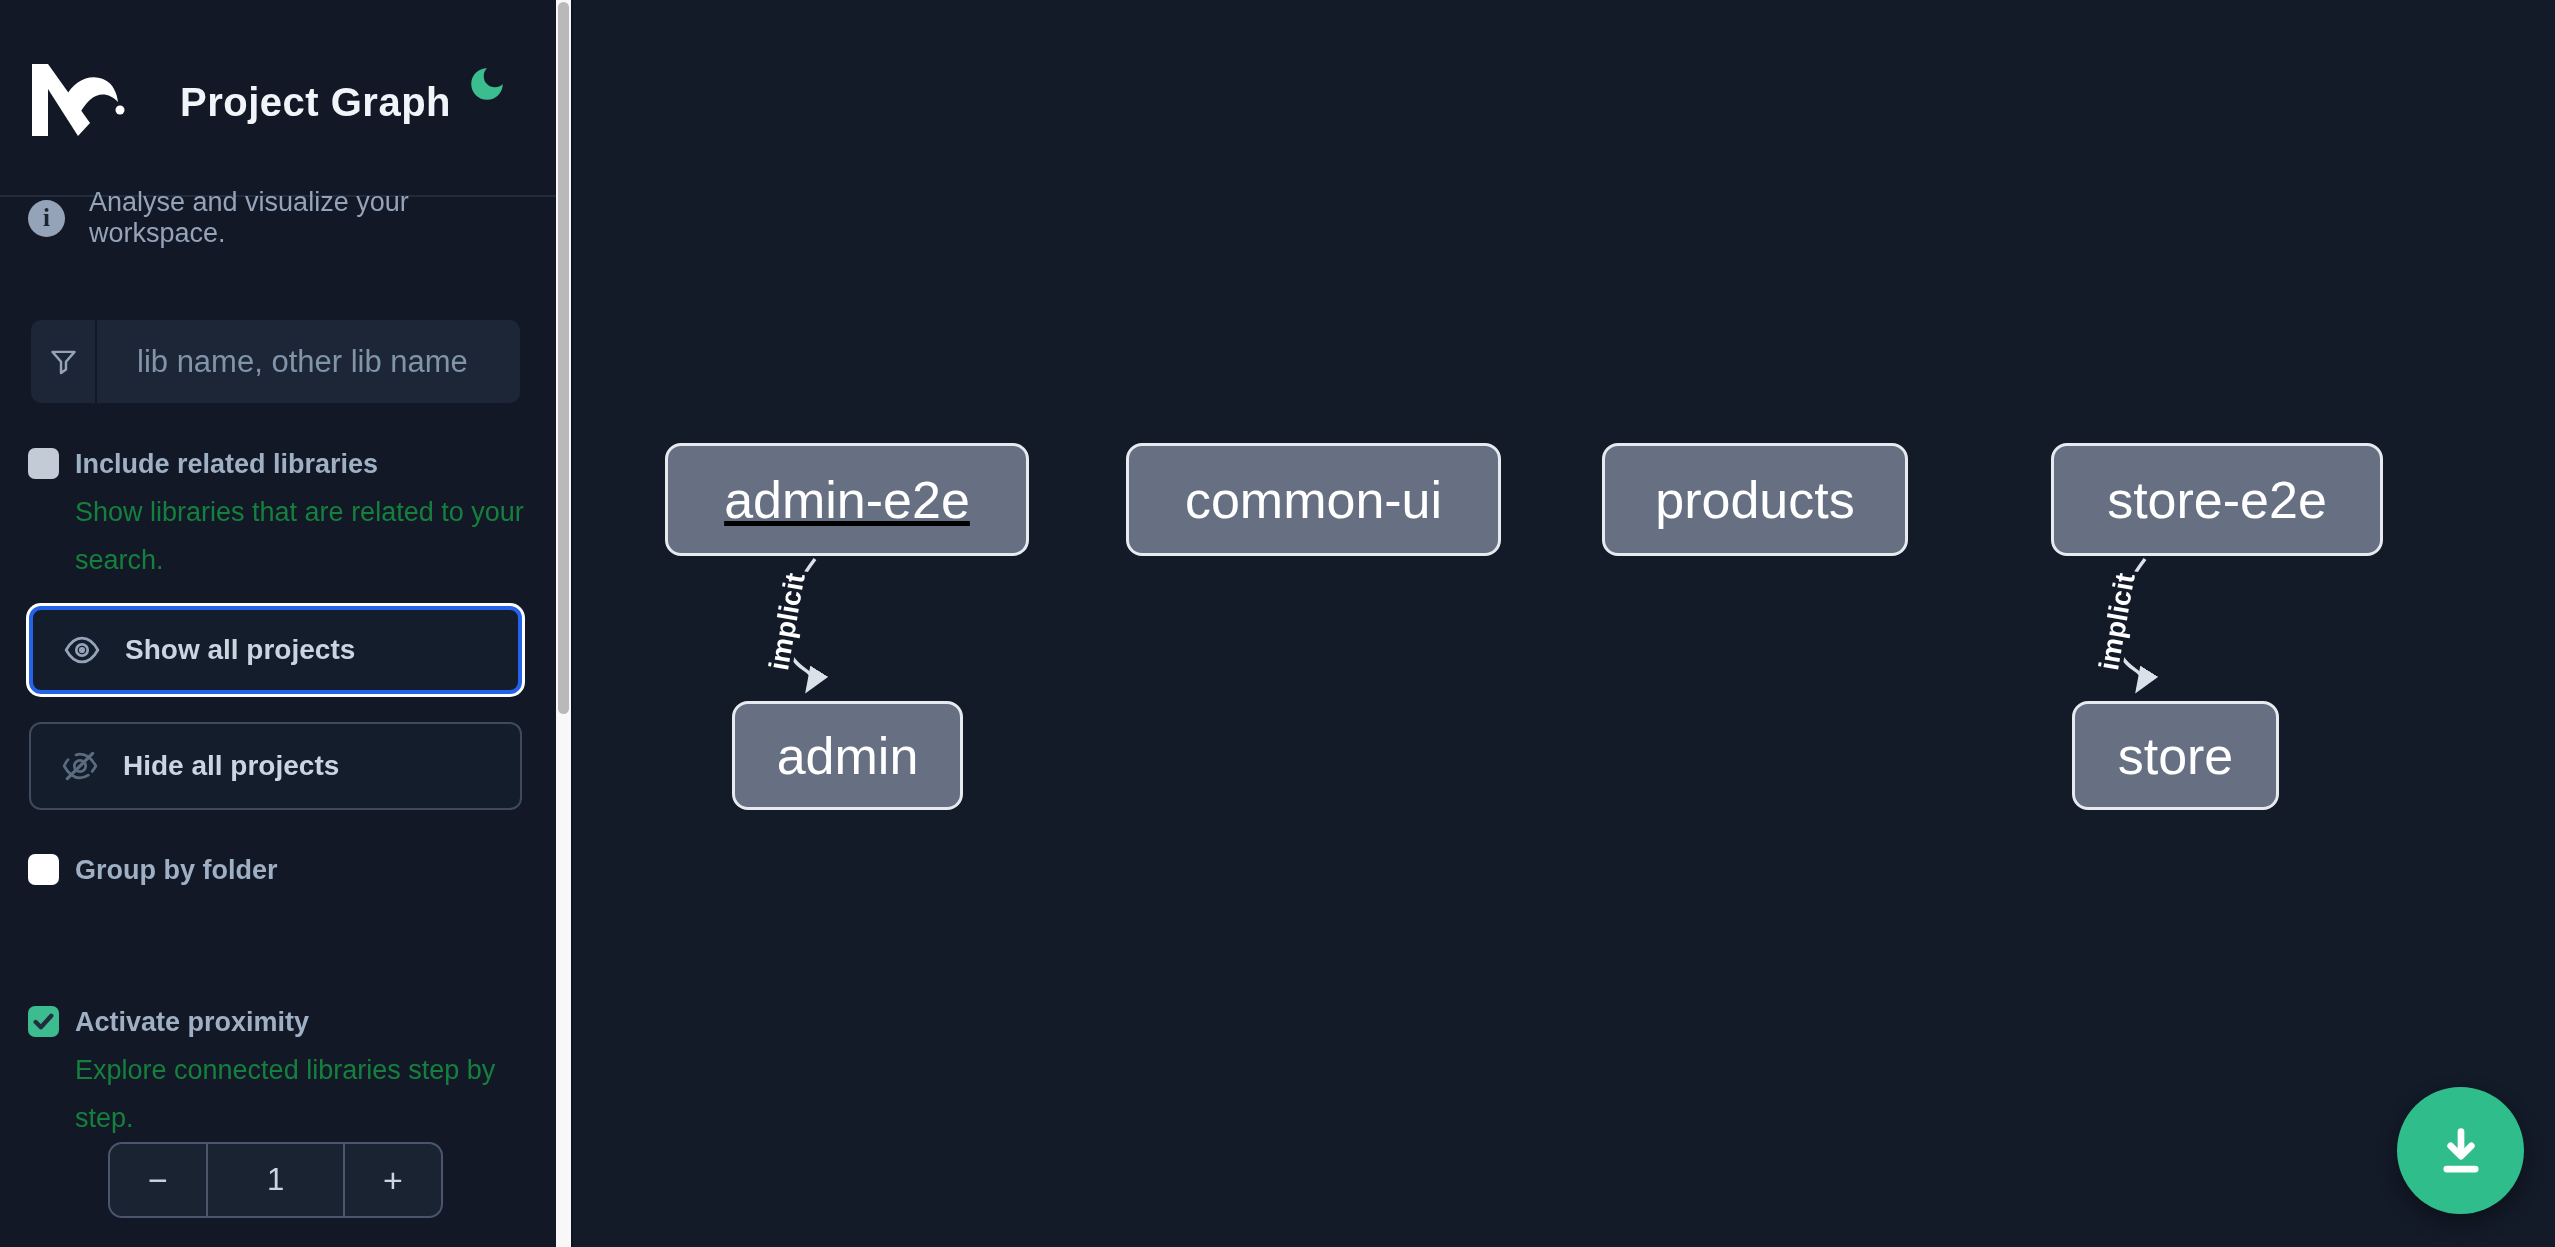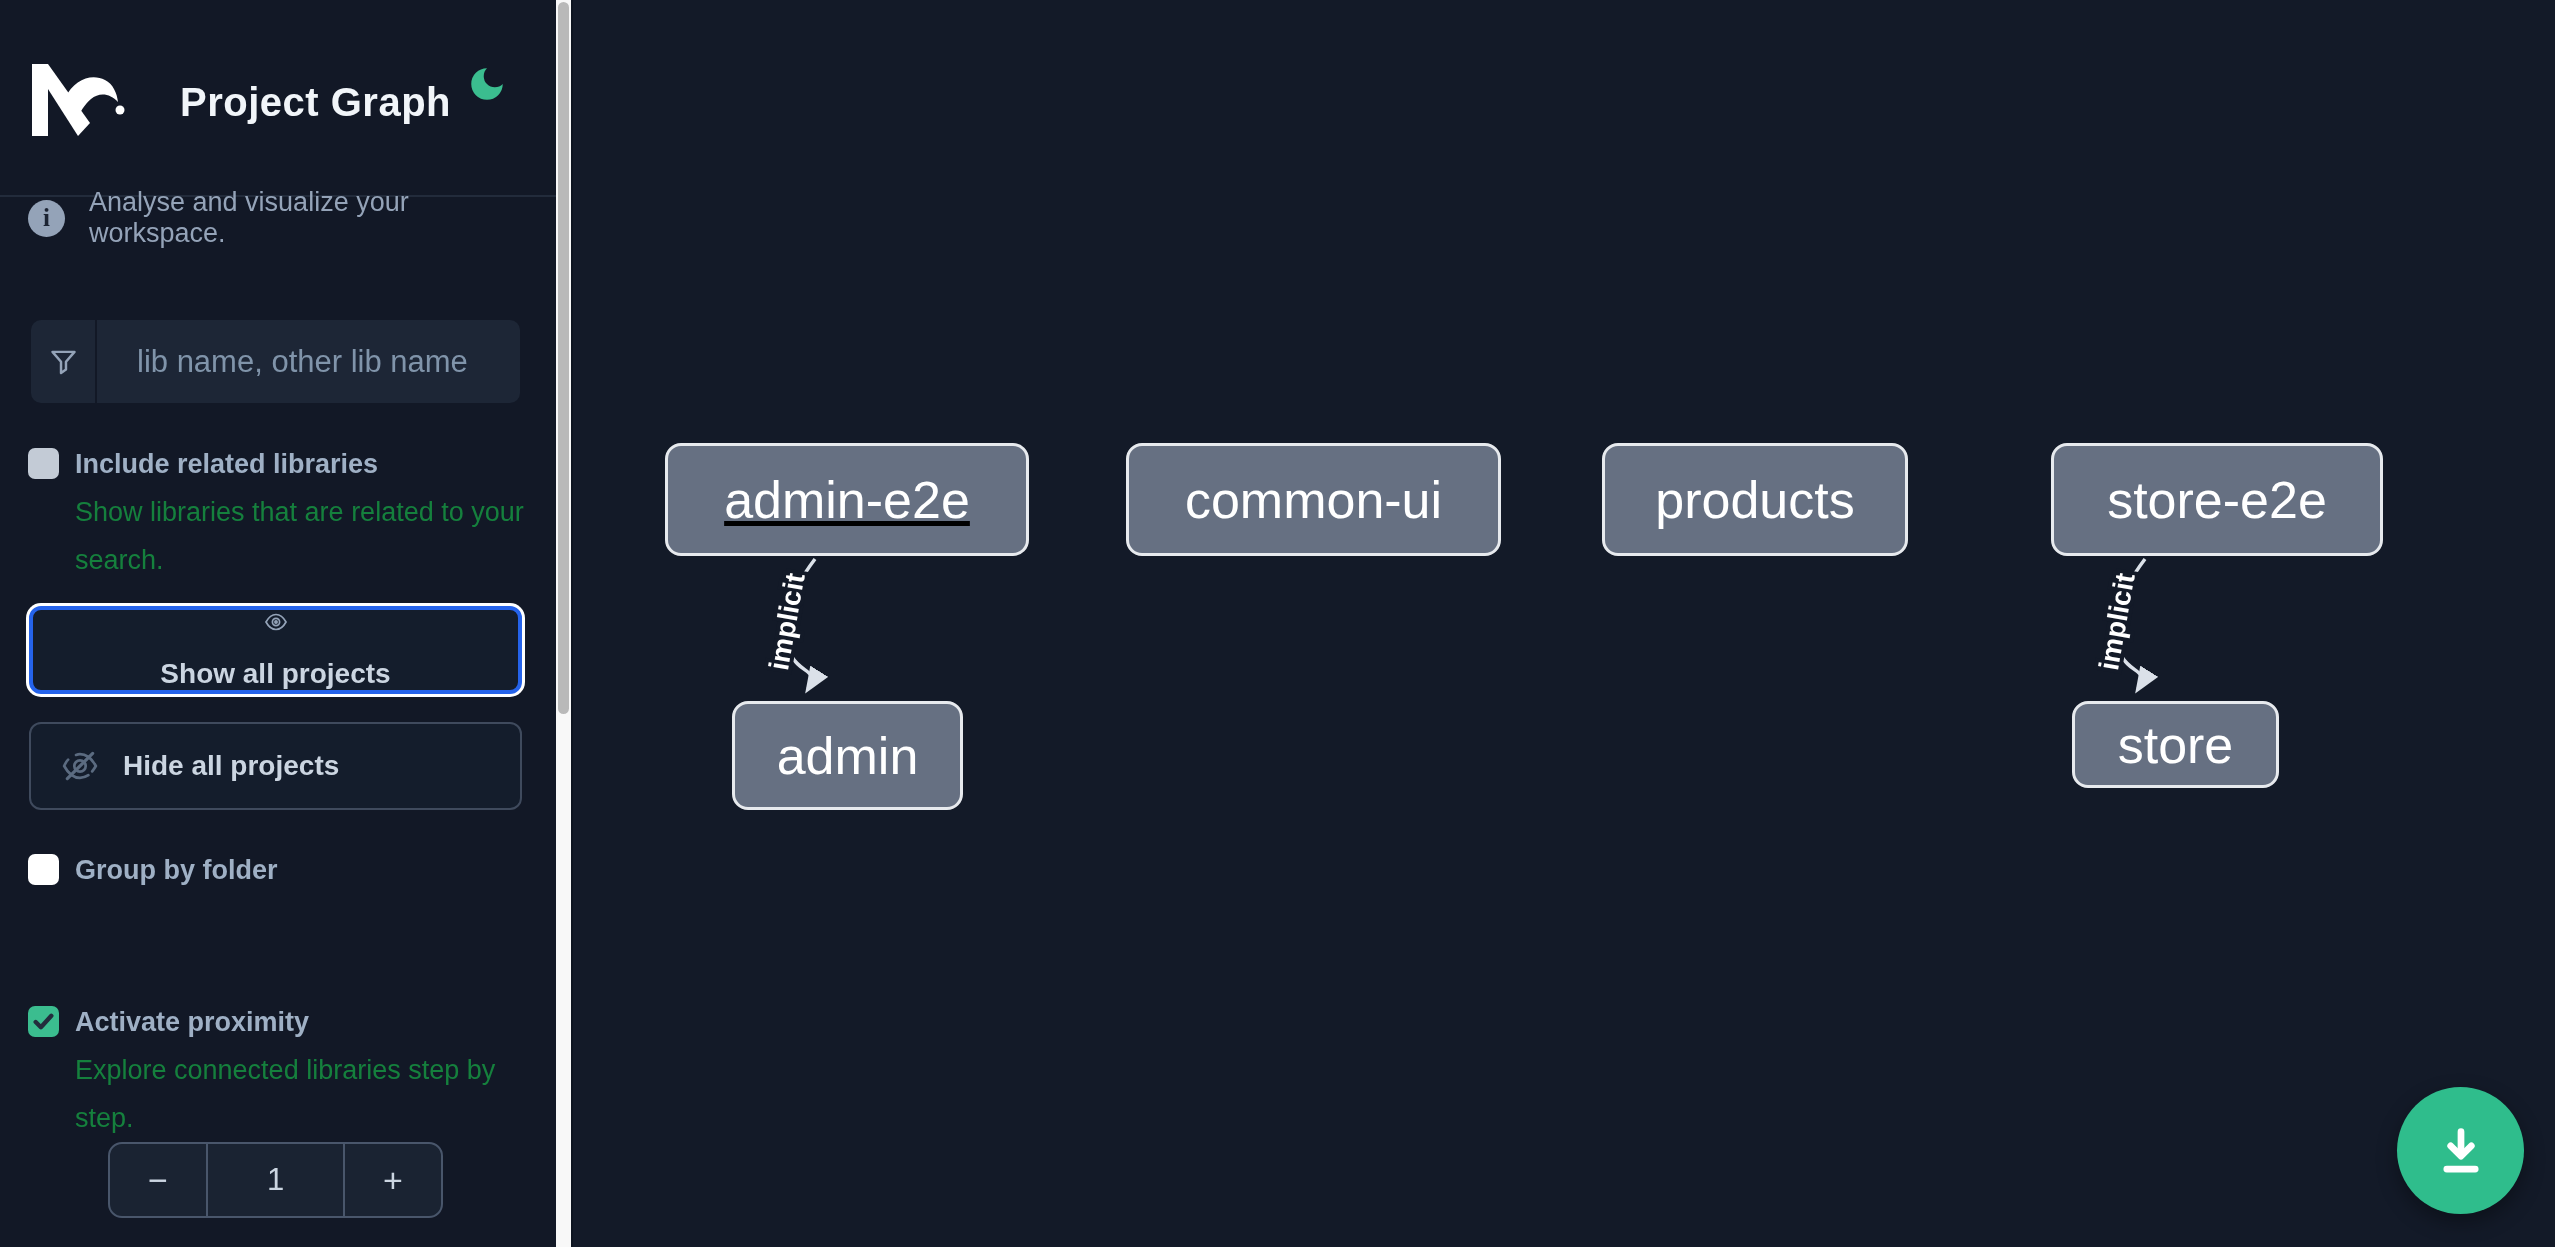--- a/index.html
+++ b/index.html
@@ -69,21 +69,21 @@
   .option-label { font-size:27px; line-height:48px; font-weight:700; color:#9fb0c5; }
   .option-desc  { font-size:27px; line-height:48px; color:#15803d; max-width:455px; }
 
   .side-btn {
     position:absolute; left:29px; width:493px; height:88px;
     background:#141d2c; border-radius:12px;
     display:flex; align-items:center; gap:24px; padding:0 30px;
     font-family:"Liberation Sans", sans-serif;
     font-size:28px; font-weight:600; color:#cbd5e1; cursor:pointer;
   }
-  .btn-show { top:606px; border:4px solid #2563eb; box-shadow:0 0 0 3px #ffffff;flex-direction:column; }
+  .btn-show { top:606px; border:4px solid #2563eb; box-shadow:0 0 0 3px #ffffff; }
   .btn-hide { top:722px; border:2px solid #3f4a5d;align-items:center; }
 
   .stepper {
     position:absolute; left:108px; top:1142px; width:335px; height:76px;
     border:2px solid #49566b; border-radius:14px; background:#1a2332;
     display:flex; overflow:hidden;
   }
   .stepper-btn {
     background:transparent; border:none; color:#cbd5e1; font-size:34px;
     width:98px; flex:0 0 98px; cursor:pointer;
@@ -244,21 +244,21 @@
         </div>
         <div class="graph-node" style="left: 1029px; top: 443px; width: 306px; height: 113px;">
           <span>products</span>
         </div>
         <div class="graph-node" style="left: 1437px; top: 443px; width: 332px; height: 113px; margin-left: 41px;">
           <span>store-e2e</span>
         </div>
         <div class="graph-node" style="left: 159px; top: 701px; width: 231px; height: 109px;">
           <span>admin</span>
         </div>
-        <div class="graph-node" style="left: 1499px; top: 701px; width: 207px; height: 87px;">
+        <div class="graph-node" style="left: 1499px; top: 701px; width: 207px; height: 109px;">
           <span>store</span>
         </div>
       </div>
 
     <button class="fab">
       <svg viewBox="0 0 24 24" width="62" height="62" fill="none" stroke="#ffffff" stroke-width="2.6" stroke-linecap="round" stroke-linejoin="round" xmlns="http://www.w3.org/2000/svg">
         <path d="M12 4.5 v9"></path>
         <path d="M8 10 l4 4 4-4"></path>
         <path d="M6.5 19 h11"></path>
       </svg>

